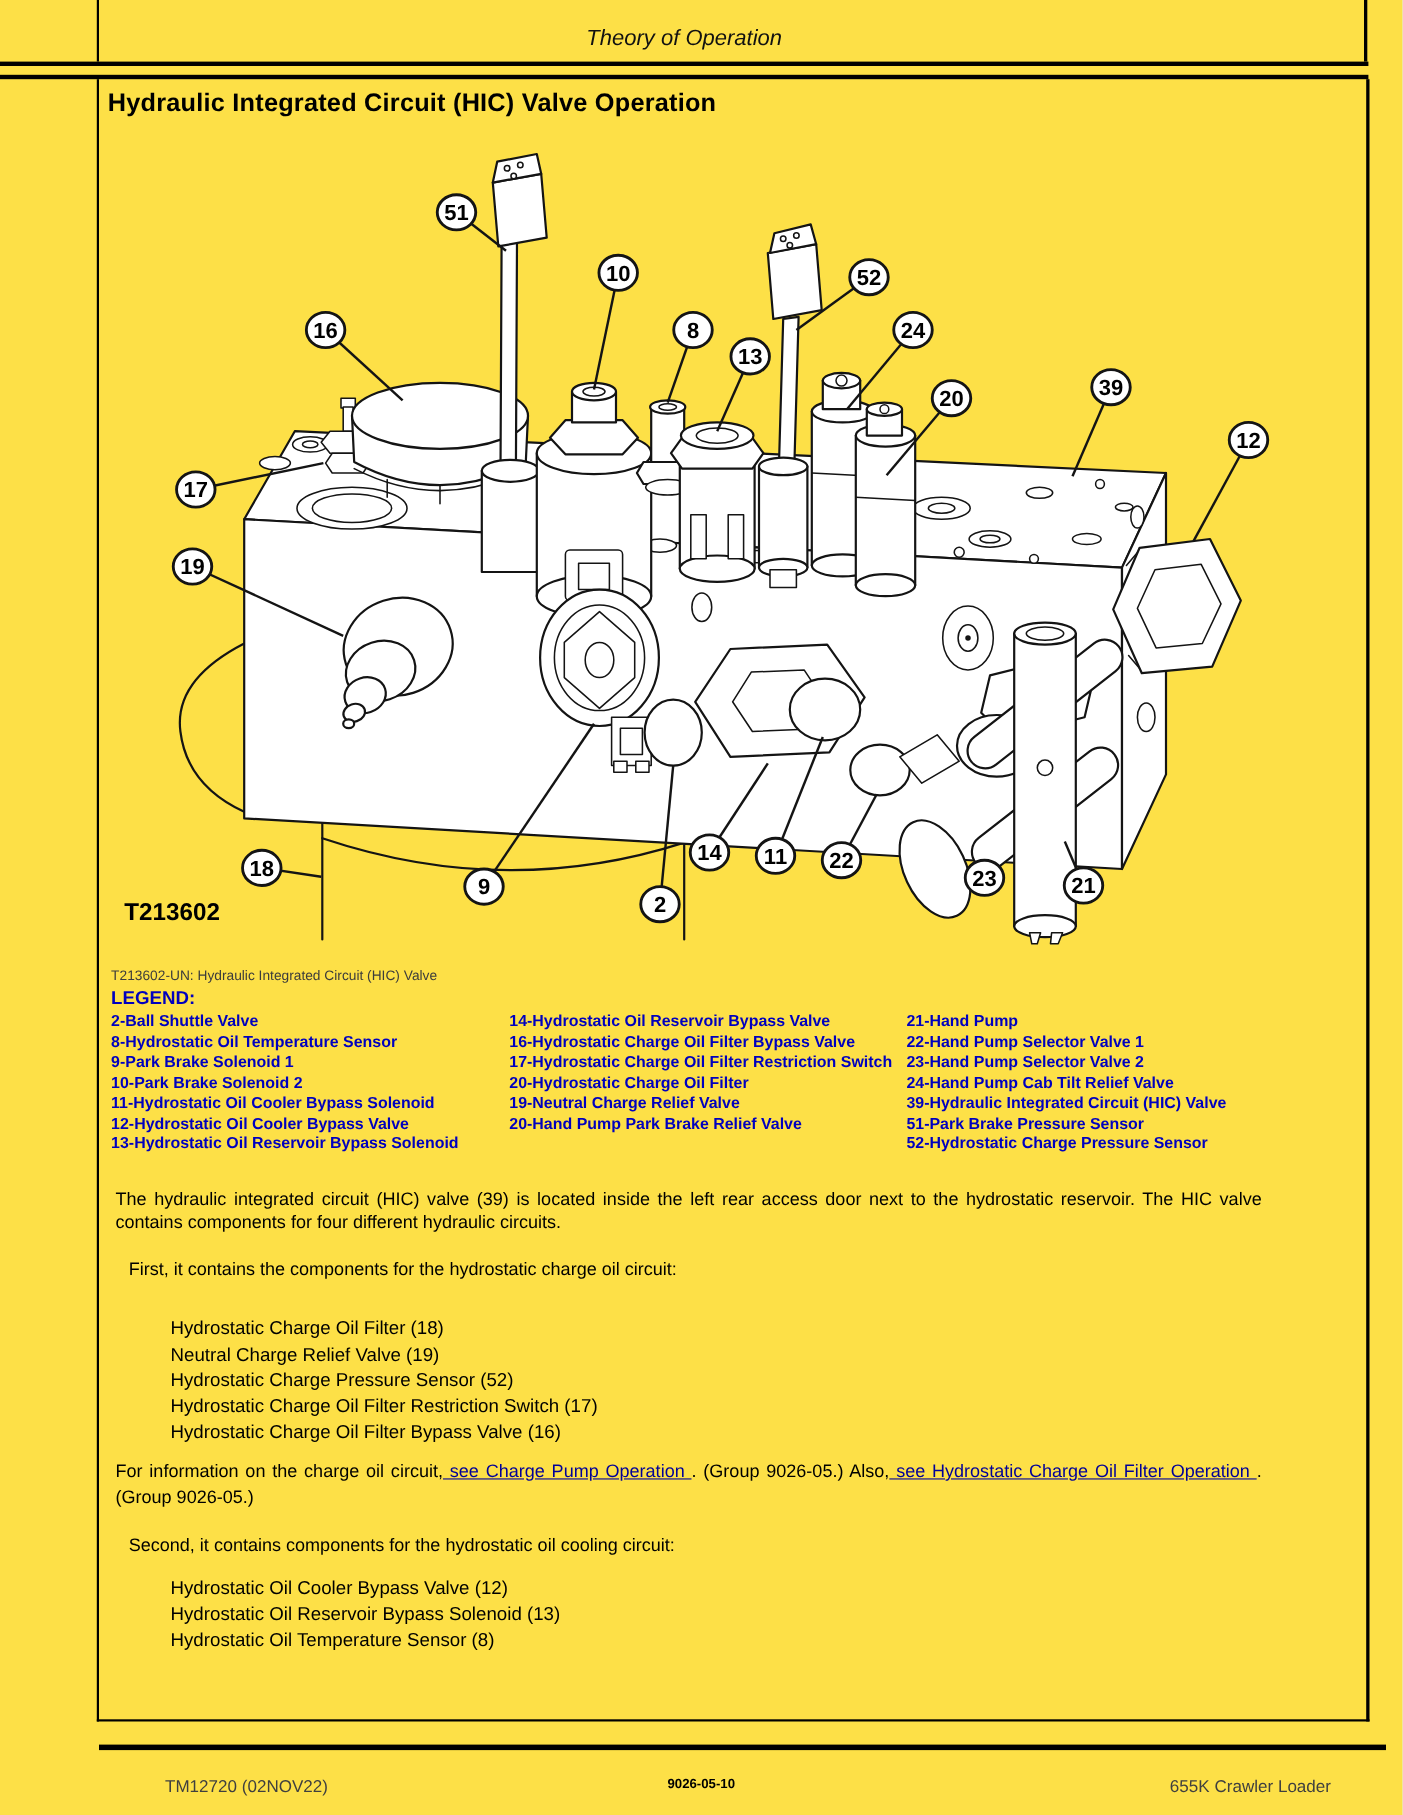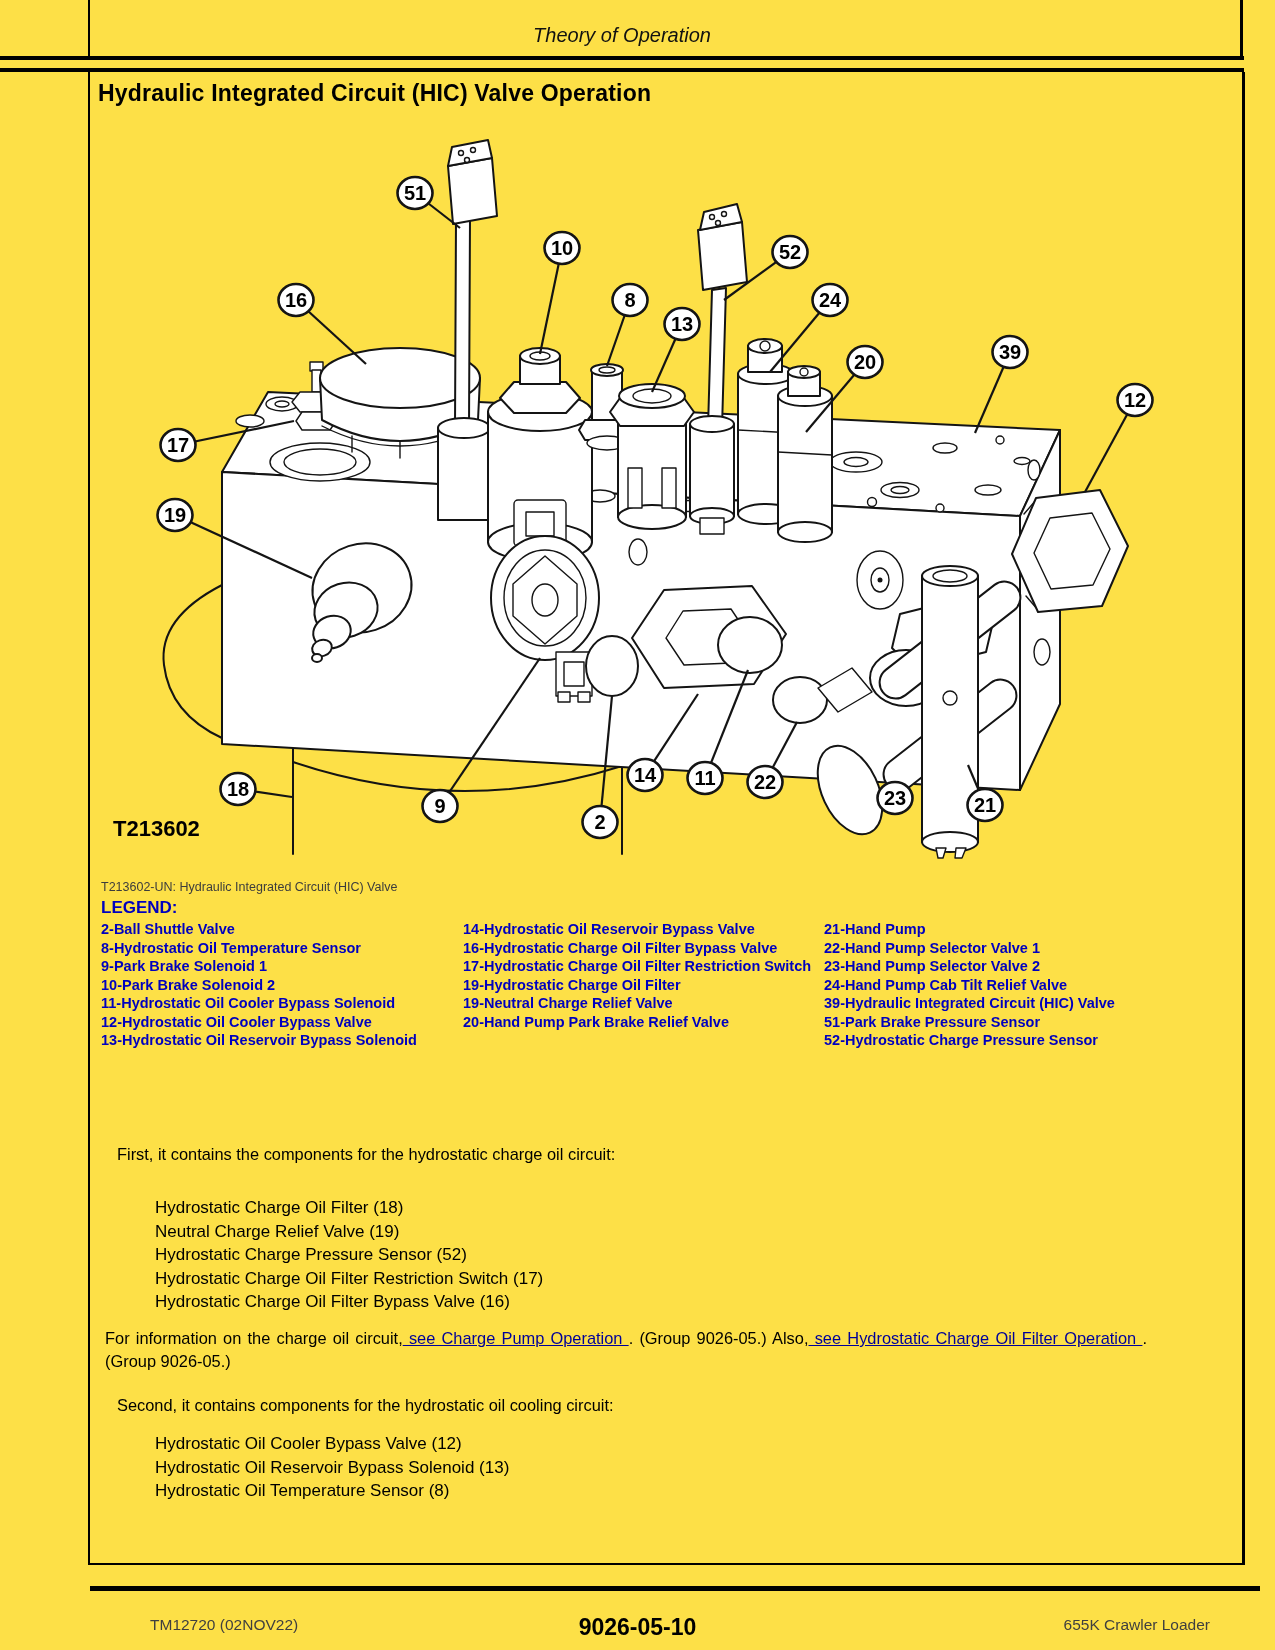--- a/index.html
+++ b/index.html
@@ -50,21 +50,21 @@
   .list-2 { top:1432px; }
   .para-2 { left:105px; top:1327px; width:1042px; line-height:23px; }
   .second-intro { top:1396px; }
   .doclink { color:#000099; text-decoration:underline; cursor:pointer;margin-top:13px; }
   .para-2 span { color:#000; }
 
   
   .footer-rule { left:90px; top:1586px; width:1170px; height:5px; background:#000; }
   .footer-left  { left:150px; top:1616px; font-size:15.5px; color:#3f3f3f; }
   .footer-center{ left:0; top:1614px; width:1275px; text-align:center;
-    font-size:23px; font-weight:bold; color:#000; }
+    font-size:12px; font-weight:bold; color:#000; }
   .footer-right { top:1616px; right:65px; font-size:15.5px; color:#3f3f3f;text-align:center; }
 
   
   .ln   { fill:none; stroke:#141414; stroke-width:2;   stroke-linejoin:round; stroke-linecap:round; }
   .lnw  { fill:#fff; stroke:#141414; stroke-width:2;   stroke-linejoin:round; stroke-linecap:round; }
   .lnw1 { fill:#fff; stroke:#141414; stroke-width:1.4; stroke-linejoin:round; stroke-linecap:round; }
   .ln1  { fill:none; stroke:#141414; stroke-width:1.4; stroke-linejoin:round; stroke-linecap:round; }
   .dot  { fill:#141414; stroke:none; }
   .leader { stroke:#141414; stroke-width:2.2; fill:none; }
   .callout-circle { fill:#fff; stroke:#141414; stroke-width:2.6; }
@@ -411,35 +411,36 @@
       <div class="legend-entry">10-Park Brake Solenoid 2</div>
       <div class="legend-entry">11-Hydrostatic Oil Cooler Bypass Solenoid</div>
       <div class="legend-entry">12-Hydrostatic Oil Cooler Bypass Valve</div>
       <div class="legend-entry">13-Hydrostatic Oil Reservoir Bypass Solenoid</div>
     </div>
   <div class="abs legend-col legend-col-2">
 
   <div class="legend-entry">14-Hydrostatic Oil Reservoir Bypass Valve</div>
       <div class="legend-entry">16-Hydrostatic Charge Oil Filter Bypass Valve</div>
       <div class="legend-entry">17-Hydrostatic Charge Oil Filter Restriction Switch</div>
-      <div class="legend-entry">19-Hydrostatic Charge Oil Filter</div>
+      <div class="legend-entry">20-Hydrostatic Charge Oil Filter</div>
       <div class="legend-entry">19-Neutral Charge Relief Valve</div>
       <div class="legend-entry">20-Hand Pump Park Brake Relief Valve</div>
     </div>
   <div class="abs legend-col legend-col-3">
 
   <div class="legend-entry">21-Hand Pump</div>
       <div class="legend-entry">22-Hand Pump Selector Valve 1</div>
       <div class="legend-entry">23-Hand Pump Selector Valve 2</div>
       <div class="legend-entry">24-Hand Pump Cab Tilt Relief Valve</div>
       <div class="legend-entry">39-Hydraulic Integrated Circuit (HIC) Valve</div>
       <div class="legend-entry">51-Park Brake Pressure Sensor</div>
       <div class="legend-entry">52-Hydrostatic Charge Pressure Sensor</div>
     </div>
 
+  <div class="abs body-para para-1">The hydraulic integrated circuit (HIC) valve (39) is located inside the left rear access door next to the hydrostatic reservoir. The HIC valve contains components for four different hydraulic circuits.</div>
 
   <div class="abs intro-line">First, it contains the components for the hydrostatic charge oil circuit:</div>
 
   <div class="abs component-list list-1">
 
   <div class="list-item">Hydrostatic Charge Oil Filter (18)</div>
       <div class="list-item">Neutral Charge Relief Valve (19)</div>
       <div class="list-item">Hydrostatic Charge Pressure Sensor (52)</div>
       <div class="list-item">Hydrostatic Charge Oil Filter Restriction Switch (17)</div>
       <div class="list-item">Hydrostatic Charge Oil Filter Bypass Valve (16)</div>

